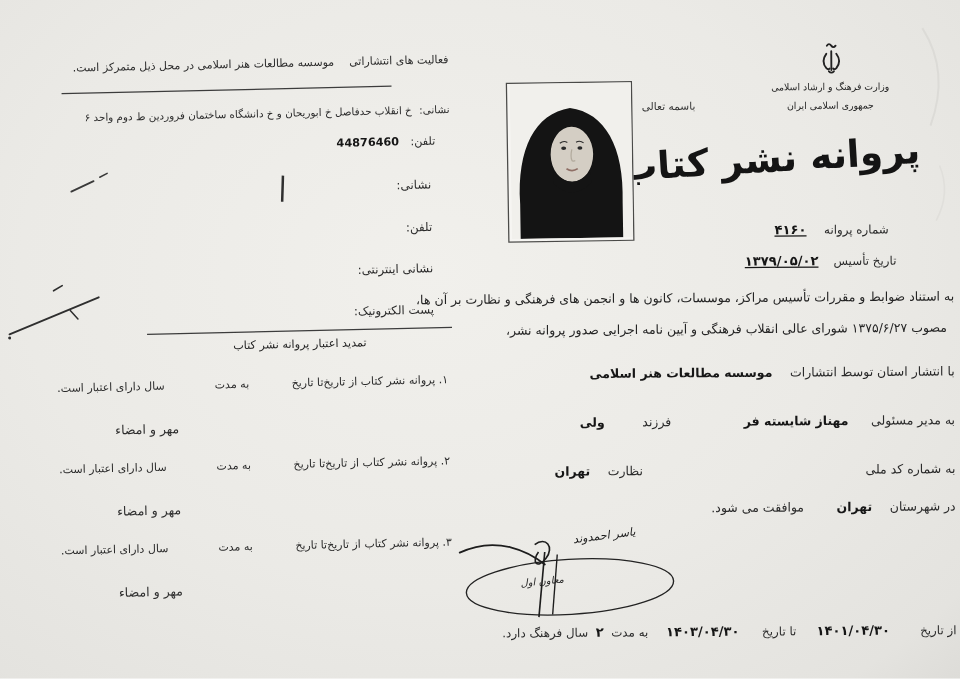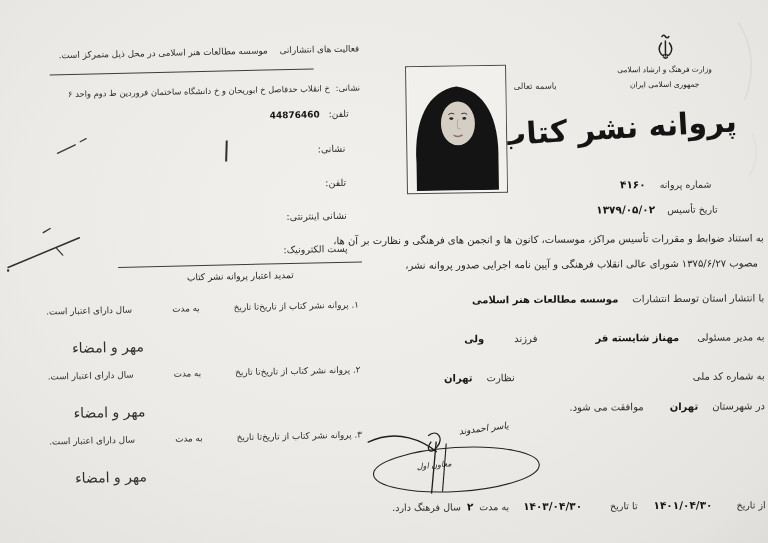--- a/index.html
+++ b/index.html
@@ -15,21 +15,21 @@
   .row{display:flex;align-items:baseline;white-space:nowrap;}
   .b{font-weight:bold;color:#161616;}
   .sheet{position:absolute;inset:0;transform:rotate(-0.4deg);}
   
   .org-block{right:32px;top:64px;width:140px;text-align:center;font-size:7.5px;line-height:15px;color:#222;}
   .emblem{right:88px;top:34px;}
   .bismillah{right:210px;top:82px;font-size:8.5px;color:#333;}
   .doc-title{right:30px;top:112px;font-size:30px;font-weight:bold;color:#141414;transform:rotate(-3deg);letter-spacing:1px;}
   .lic-row1{right:56px;top:180px;gap:14px;font-size:9.5px;}
   .lic-row2{right:50px;top:205px;gap:12px;font-size:9.5px;}
-  .lic-val{font-size:10.5px;}
+  .lic-val{font-size:10.5px;text-decoration:underline;}
   .legal{right:4px;font-size:10px;color:#242424;}
   .legal1{top:235px;}
   .legal2{top:260px;right:10px;}
   .publisher-row{right:4px;top:295px;gap:14px;font-size:10px;}
   .manager-row{right:4px;top:334px;font-size:10px;}
   .natid-row{right:4px;top:373px;font-size:10px;}
   .city-row{right:4px;top:403px;font-size:10px;}
   .validity-row{right:4px;top:501px;font-size:9.5px;align-items:center;}
   .validity-row .b{font-size:10.5px;}
   .sig{left:355px;top:416px;}
@@ -40,21 +40,21 @@
   .address-row{right:404px;top:87px;gap:6px;font-size:8.3px;}
   .phone-row{right:416px;top:113px;gap:9px;font-size:9px;}
   .f-address{right:420px;top:147px;font-size:9.5px;}
   .f-phone{right:420px;top:181px;font-size:9.5px;}
   .f-web{right:420px;top:214px;font-size:9.5px;}
   .f-email{right:420px;top:247px;font-size:9.5px;}
   .rule2{left:118px;top:266px;width:244px;height:1px;background:#3c3c3c;}
   .renewal-title{left:158px;top:273px;width:164px;text-align:center;font-size:9px;color:#222;}
   .renew-row{right:410px;font-size:8.8px;}
   .rr0{top:304px;} .rr1{top:369px;} .rr2{top:434px;}
-  .stamp{right:626px;font-size:14px;color:#2e2e2e;}
+  .stamp{right:626px;font-size:10px;color:#2e2e2e;}
   .st0{top:338px;} .st1{top:403px;} .st2{top:468px;}
   .g1{margin-left:34px;} .g2{margin-left:40px;} .g3{margin-left:5px;}
   
   .photo-frame{left:407px;top:66px;width:99px;height:126px;border:1px solid #4a4a48;background:#f6f5f2;transform:rotate(-0.5deg);}
   
   .vmark{left:228px;top:142px;width:1.5px;height:21px;background:#2f2f2f;transform:rotate(3deg);}
 </style>
 </head>
 <body>
 
@@ -128,21 +128,21 @@
       <path d="M80 26 l-5 52" stroke="#1d1d1d" stroke-width="1.3" fill="none"></path>
       <path d="M90 28 l-4 48" stroke="#1d1d1d" stroke-width="1.1" fill="none"></path>
       <text x="128" y="16" font-size="9" font-style="italic" fill="#1a1a1a" text-anchor="middle" transform="rotate(-7 128 16)">یاسر احمدوند</text>
       <text x="78" y="52" font-size="8" font-style="italic" fill="#1f1f1f" text-anchor="middle" transform="rotate(-5 78 52)">معاون اول</text>
     </svg>
 
     <div class="abs row validity-row">
       <span>از تاریخ</span>
       <span class="b" style="margin-right:24px">۱۴۰۱/۰۴/۳۰</span>
       <span style="margin-right:16px">تا تاریخ</span>
-      <span class="b" style="margin-right:28px">۱۴۰۳/۰۴/۳۰</span>
+      <span class="b" style="margin-right:18px">۱۴۰۳/۰۴/۳۰</span>
       <span style="margin-right:14px">به مدت</span>
       <span class="b" style="margin-right:6px">۲</span>
       <span style="margin-right:6px">سال فرهنگ دارد.</span>
     </div>
 
     <div class="abs photo-frame">
       <svg width="97" height="124" viewBox="0 0 97 124">
         <rect width="97" height="124" fill="#f1f0ec"></rect>
         <path d="M7 124 L7 96 C5 52 20 24 48 20 C76 24 91 52 89 96 L89 124 Z" fill="#141414"></path>
         <ellipse cx="49" cy="57" rx="17" ry="22" fill="#d4cec4"></ellipse>

